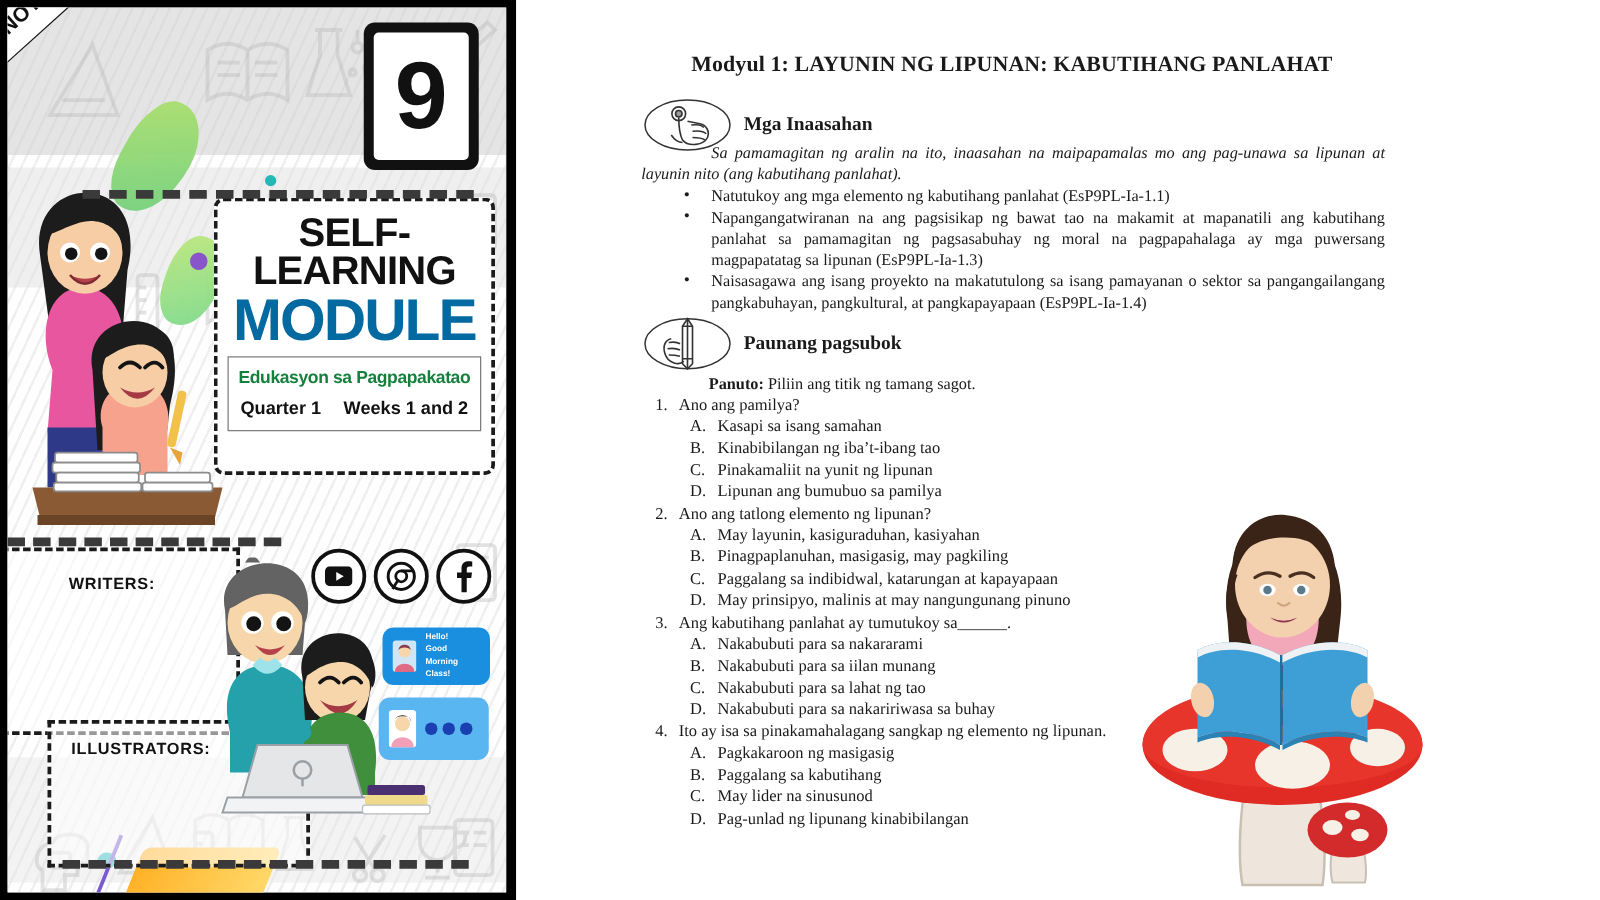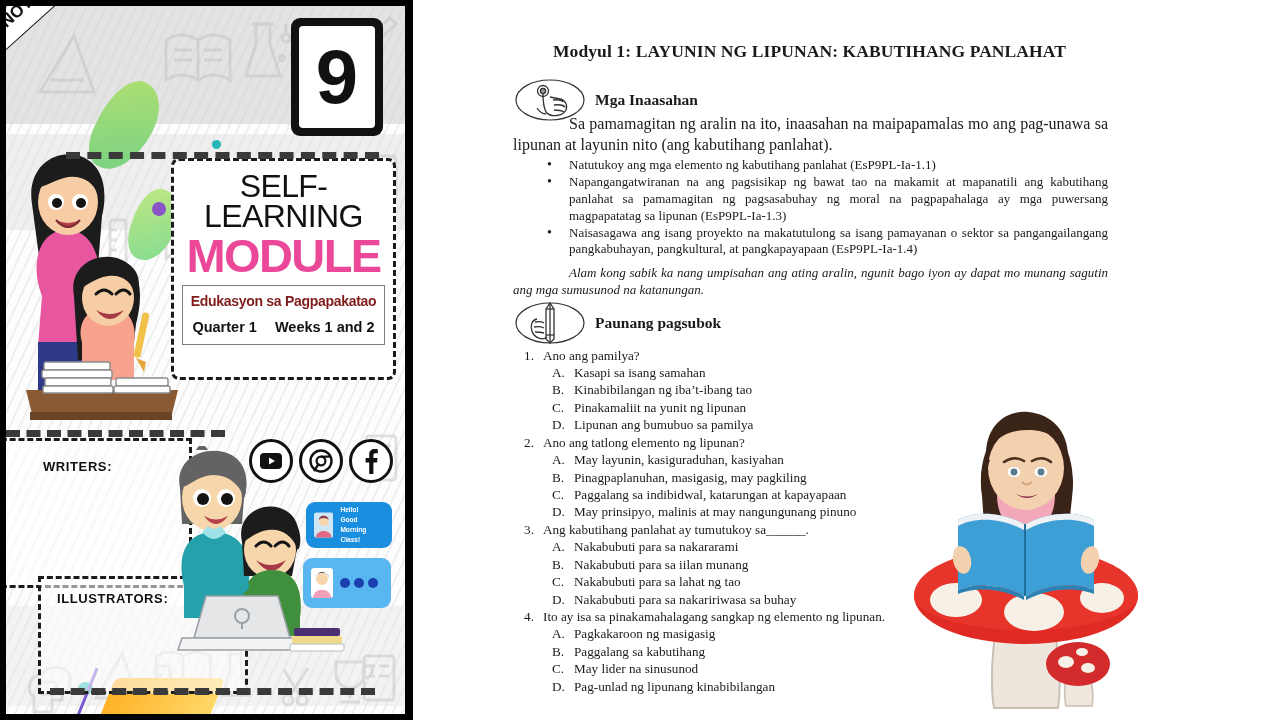--- a/index.html
+++ b/index.html
@@ -78,47 +78,47 @@
     position: absolute; left: 165px; top: 152px;
     width: 225px; height: 222px;
     background:#ffffff;
     border: 3px dashed #1b1b1b;
     border-radius: 8px;
     padding: 10px 8px 8px;
     text-align:center;
     font-family: "Liberation Sans", sans-serif;
   }
   .t-self {
-    font-size: 32px; font-weight: 400; letter-spacing: -.6px;
+    font-size: 32px; font-weight: 700; letter-spacing: -.6px;
     color:#111; line-height: .95;
   }
   .t-module {
     font-size: 47px; font-weight: 800; letter-spacing: -1.6px;
-    color:#ec4899; line-height: .92; margin-top: 2px;
+    color:#0369a1; line-height: .92; margin-top: 2px;
   }
   .t-subbox {
     margin-top: 8px; border:1px solid #7d7d7d; padding: 7px 4px 9px;
   }
-  .t-subject { font-size: 14px; font-weight: 800; color:#7f1d1d; letter-spacing:-.3px;}
+  .t-subject { font-size: 14px; font-weight: 800; color:#15803d; letter-spacing:-.3px;}
   .t-qw {
     margin-top:10px; font-size: 14.5px; font-weight: 800; color:#111;
     display:flex; justify-content:center; gap: 18px;
   }
 
   
   .wbox {
     position:absolute;
     border: 3px dashed #1b1b1b;
     background: rgba(255,255,255,.55);
     font-family: "Liberation Sans", sans-serif;
     font-weight: 700; color:#111;
   }
   #writers-box { left: -14px; top: 432px; width: 200px; height: 150px; font-size: 13px; }
   #illus-box   { left: 32px;  top: 570px; width: 210px; height: 118px; font-size: 13px; }
-  .wbox span { position:absolute; left: 48px; top: 18px; letter-spacing:.6px; }
+  .wbox span { position:absolute; left: 60px; top: 18px; letter-spacing:.6px; }
   #illus-box span { left: 16px; top: 12px; }
 
   
   .socials { position:absolute; left: 243px; top: 433px; display:flex; gap: 6px; }
   .soc {
     width: 44px; height: 44px; border-radius: 50%;
     border: 3.2px solid #111; background:#fff;
     display:flex; align-items:center; justify-content:center;
   }
 
@@ -159,23 +159,24 @@
     display:flex; align-items:center; gap: 8px;
     margin: 2px 0 2px 0;
     text-align: right;
   }
   .badge-oval {
     width: 74px; height: 44px; flex: 0 0 auto;
   }
   .sec-title { font-size: 15.5px; font-weight: 700; }
 
   .para {
-    font-size: 16px; line-height: 1.30; text-align: justify;
+    font-size: 13px; line-height: 1.30; text-align: justify;
     text-indent: 56px;
     margin: -10px 0 0 0;
+    font-style: italic;
   }
   ul.outcomes { list-style: none; margin: 1px 0 0 0; padding: 0; }
   ul.outcomes li {
     position: relative; font-size: 13px; line-height: 1.30;
     text-align: justify; padding-left: 56px; margin-bottom: 0px;
   }
   ul.outcomes li::before {
     content:"\2022"; position:absolute; left: 34px; top: -1px; font-size: 14px;
   }
   .italic-note {
@@ -492,39 +493,39 @@
     </div>
 
     <div class="para">Sa pamamagitan ng aralin na ito, inaasahan na maipapamalas mo ang  pag-unawa sa lipunan at layunin nito (ang kabutihang panlahat).</div>
 
     <ul class="outcomes">
       <li>Natutukoy ang mga elemento ng kabutihang panlahat  (EsP9PL-Ia-1.1)</li>
       <li>Napangangatwiranan na ang pagsisikap ng bawat tao na makamit at mapanatili ang kabutihang panlahat sa pamamagitan ng pagsasabuhay ng moral na pagpapahalaga ay mga puwersang magpapatatag sa lipunan (EsP9PL-Ia-1.3)</li>
       <li>Naisasagawa ang isang proyekto na makatutulong sa isang pamayanan o sektor sa pangangailangang pangkabuhayan, pangkultural, at pangkapayapaan (EsP9PL-Ia-1.4)</li>
     </ul>
 
-    <div class="italic-note">Alam kong sabik ka nang umpisahan ang ating aralin, ngunit bago iyon ay dapat mo munang sagutin ang mga sumusunod na katanungan.</div>
 
     <div class="sec-head" style="margin-top:2px;">
       <svg class="badge-oval" viewBox="0 0 74 44">
         <ellipse cx="37" cy="22" rx="34" ry="20" fill="none" stroke="#333" stroke-width="1.2"></ellipse>
         <g fill="none" stroke="#333" stroke-width="1.3">
           <path d="M37 2 L41 8 L41 38 L37 42 L33 38 L33 8 Z"></path>
           <path d="M33 8 L41 8"></path>
             <path d="M33 34 L41 34"></path>
           <path d="M37 2 L37 42"></path>
           <path d="M24 18 C19 19 17 24 19 30 C21 37 30 40 34 36"></path>
           <path d="M22 21 q6 -1 9 1"></path>
           <path d="M21 26 q6 -1 10 1"></path>
           <path d="M22 31 q5 0 9 1"></path>
         </g>
       </svg>
       <div class="sec-title">Paunang pagsubok</div>
     </div>
 
+    <div class="panuto"><b>Panuto:</b><span> Piliin ang titik ng tamang sagot.</span></div>
 
     <ol class="quiz">
       <li>
         <div class="q-line">
           <span class="q-num">1.</span>
           <span class="q-text">Ano ang pamilya?</span>
         </div>
         <div class="opt">
             <span class="opt-l">A.</span>
             <span class="opt-t">Kasapi sa isang samahan</span>

